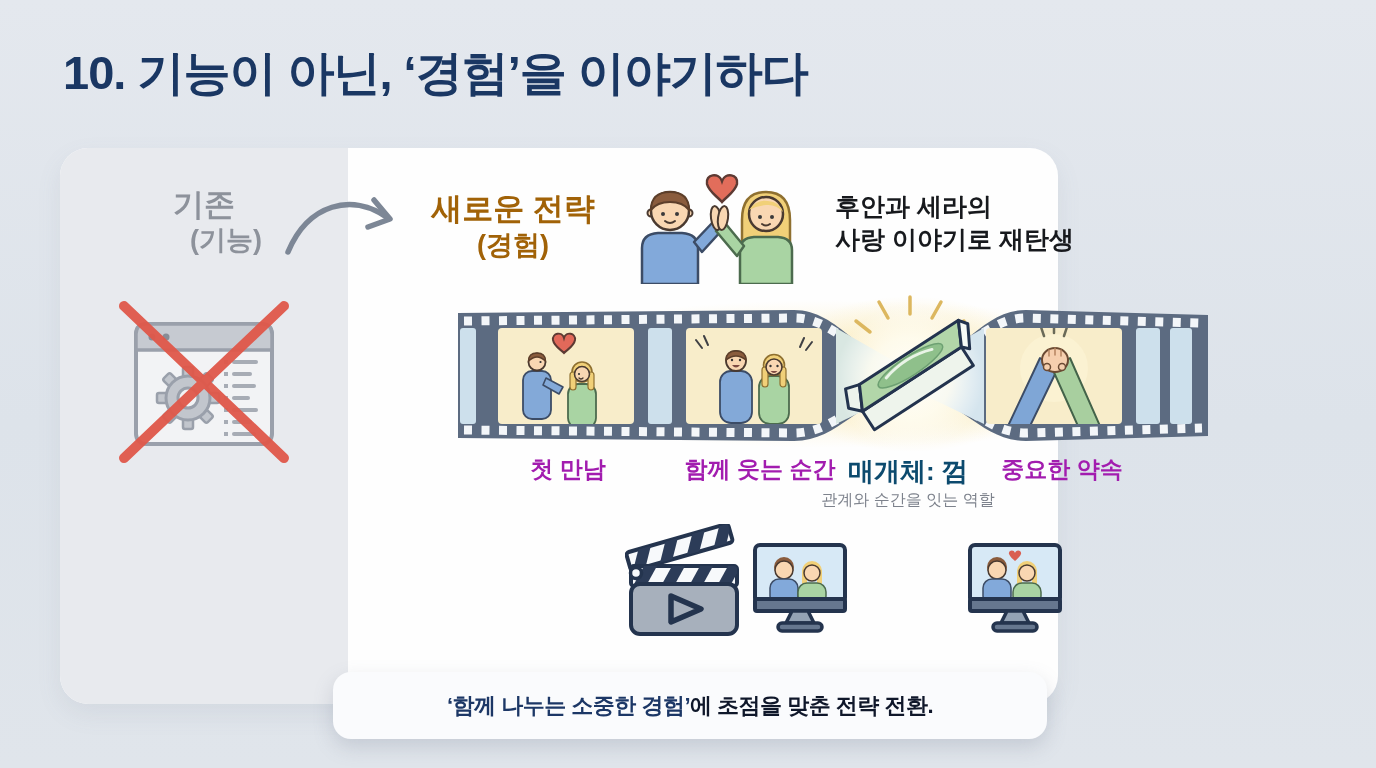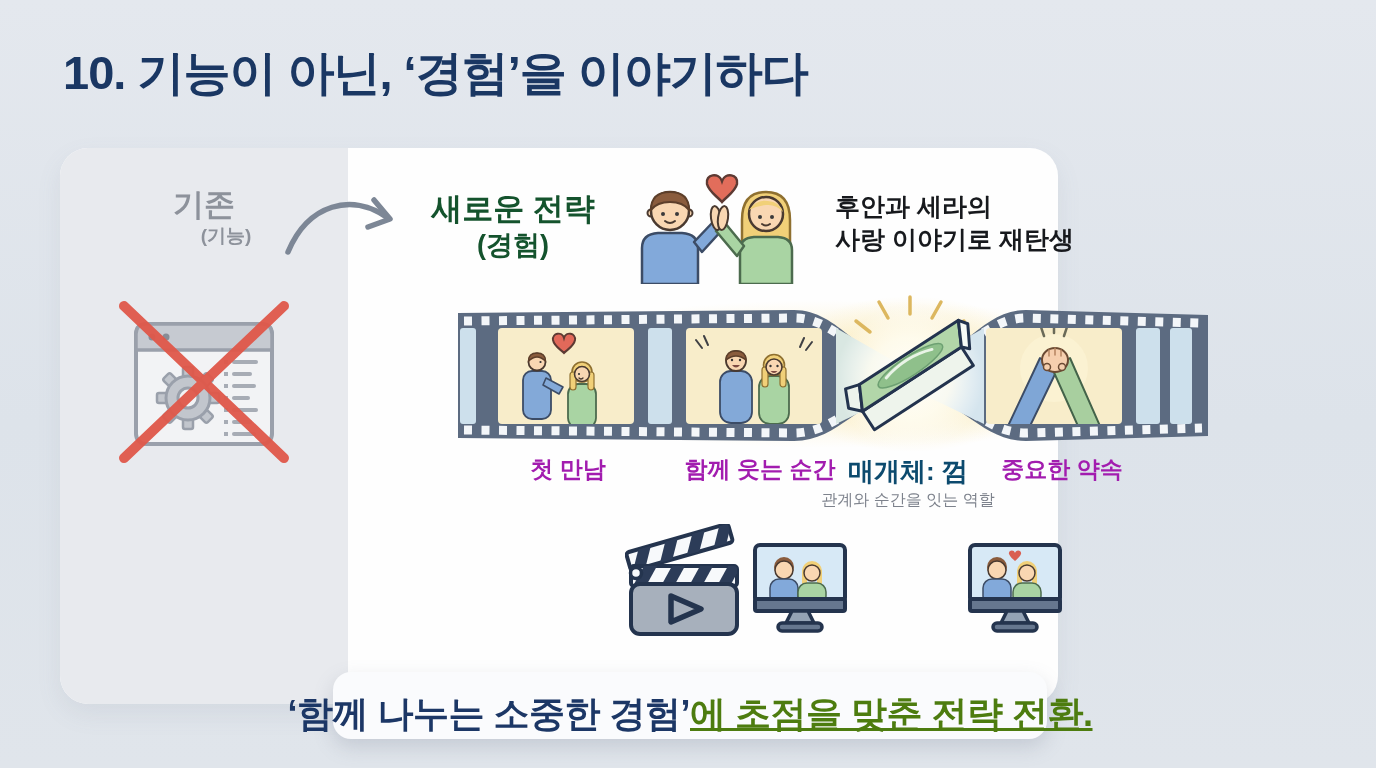--- a/index.html
+++ b/index.html
@@ -8,25 +8,25 @@
     font-family:"Liberation Sans","DejaVu Sans",sans-serif;}
   .title{position:absolute;left:63px;top:42px;margin:0;font-size:47px;font-weight:800;
     color:#1a3763;letter-spacing:-1px;white-space:nowrap;}
   .card{position:absolute;left:60px;top:148px;width:998px;height:556px;background:#fefefe;
     border-radius:28px;box-shadow:0 10px 24px rgba(110,120,140,.10);}
   .before-panel{position:absolute;left:0;top:0;width:288px;height:556px;background:#e8eaee;
     border-radius:28px 0 0 28px;}
   .before-label{position:absolute;left:0;top:38px;width:288px;text-align:center;
     font-weight:700;color:#8d929b;line-height:1.22;}
   .before-label .l1{display:block;font-size:31px;}
-  .before-label .l2{display:block;font-size:19px;padding-left:44px;}
+  .before-label .l2{display:block;font-size:27px;padding-left:44px;}
   .crossed-icon{position:absolute;left:46px;top:138px;}
   .arrow{position:absolute;left:222px;top:34px;}
   .after-label{position:absolute;left:338px;top:42px;width:230px;text-align:center;
-    color:#14532d;font-weight:800;line-height:1.25;}
+    color:#a16207;font-weight:800;line-height:1.25;}
   .after-label .l1{display:block;font-size:31px;}
   .after-label .l2{display:block;font-size:27px;}
   .couple{position:absolute;left:566px;top:12px;}
   .rebirth{position:absolute;left:775px;top:42px;width:280px;
     font-size:25px;font-weight:800;color:#17191d;line-height:1.3;}
   .rebirth span{display:block;}
   .filmstrip{position:absolute;left:398px;top:146px;}
   .fcap{position:absolute;top:306px;transform:translateX(-50%);font-size:23px;font-weight:700;
     color:#a21caf;white-space:nowrap;}
   .fcap.em{font-size:26px;font-weight:800;color:#0c4a6e;}
@@ -34,24 +34,24 @@
     color:#7d828c;white-space:nowrap;}
   .clapper{position:absolute;left:565px;top:376px;}
   .monitor{position:absolute;top:393px;}
   .monitor.m1{left:690px;}
   .monitor.m2{left:905px;}
   .video-label{position:absolute;left:795px;top:400px;font-size:27px;font-weight:800;
     color:#14161c;line-height:34px;white-space:nowrap;}
   .video-label span{display:block;}
   .banner{position:absolute;left:333px;top:672px;width:714px;height:67px;background:#fafbfd;
     border-radius:18px;box-shadow:0 8px 20px rgba(100,110,130,.22);display:flex;
-    align-items:flex-end;justify-content:center;white-space:nowrap;font-size:36px;
+    align-items:center;justify-content:center;white-space:nowrap;font-size:22px;
     font-weight:800;letter-spacing:-0.5px;}
   .banner .hl{color:#1c3766;}
-  .banner .rest{color:#4d7c0f;text-decoration:underline;}
+  .banner .rest{color:#0f172a;}
 </style>
 </head>
 <body>
 
 <div class="stage">
 
   <h1 class="title">10. 기능이 아닌, ‘경험’을 이야기하다</h1>
 
   <div class="card">
 

